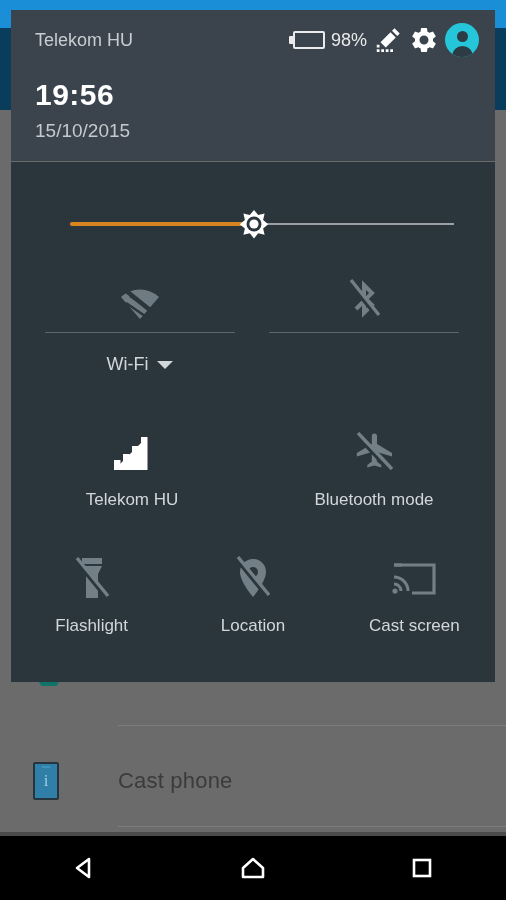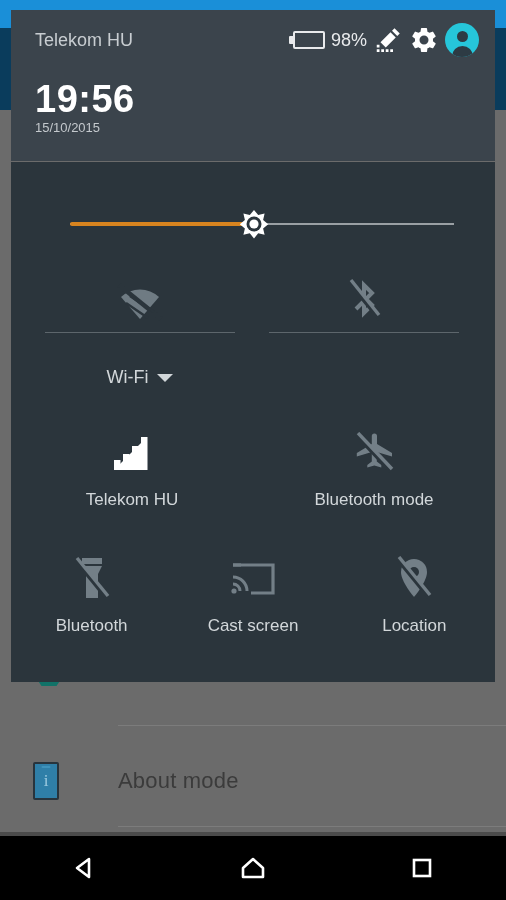--- a/index.html
+++ b/index.html
@@ -114,25 +114,25 @@
     background: #2d3b44; margin-bottom: 15px;
   }
   .avatar .av-body {
     width: 21px; height: 11px; border-radius: 11px 11px 0 0;
     background: #2d3b44;
   }
   .avatar-wrap { position: relative; display: flex; align-items: center; justify-content: center; }
 
   .clock {
     position: absolute; left: 24px; top: 68px;
-    font-size: 38px; font-weight: bold; color: #ffffff; letter-spacing: .5px; text-align: center;
+    font-size: 30px; font-weight: bold; color: #ffffff; letter-spacing: .5px; text-align: center;
   }
   .date {
     position: absolute; left: 24px; top: 110px;
-    font-size: 13px; color: #c4c9cd;
+    font-size: 19px; color: #c4c9cd;
   }
 
   .shade-panel {
     position: absolute; left: 11px; top: 162px;
     width: 484px; height: 520px;
     background: #2b353c;
   }
 
   
   .brightness {
@@ -155,21 +155,21 @@
   .pair-row { position: absolute; left: 0; top: 108px; width: 484px; height: 120px; }
   .pair-cell {
     position: absolute; top: 0; width: 190px; height: 120px;
     display: flex; flex-direction: column; align-items: center;
   }
   .pair-cell.left { left: 34px; }
   .pair-cell.right { left: 258px; }
   .pair-icon { height: 62px; display:flex; align-items:center; justify-content:center; }
   .pair-line { width: 190px; height: 1px; background: #5d666c; }
   .pair-label {
-    margin-top: 34px; display: flex; align-items: center; gap: 9px;
+    margin-top: 21px; display: flex; align-items: center; gap: 9px;
     font-size: 18px; color: #d2d7da;
   }
   .chev { width: 0; height: 0; border-left: 8px solid transparent;
           border-right: 8px solid transparent; border-top: 8px solid #d2d7da; }
 
   
   .tile-grid {
     position: absolute; left: 0; top: 248px; width: 484px;
   }
   .tile-row { display: flex; height: 126px; }
@@ -200,21 +200,21 @@
   <div class="bg-statusbar"></div>
   <div class="bg-actionbar"></div>
   <div class="bg-content">
     <div class="bg-divider" style="top:615px"></div>
     <div class="settings-row" style="top:625px">
       <div class="row-icon">
         <div class="phone-icon">
             <span class="glyph">i</span>
           </div>
       </div>
-      <div class="row-label">About mode</div>
+      <div class="row-label">Cast phone</div>
     </div>
     <div class="bg-divider" style="top:716px"></div>
   </div>
   <div class="teal-peek"></div>
 
   <div class="shade-header">
     <div class="hdr-top">
       <div class="carrier">Telekom HU</div>
       <div class="hdr-icons">
 
@@ -329,48 +329,48 @@
 
         <div class="tile">
           <div class="tile-icon">
             <svg width="36" height="46" viewBox="0 0 36 46">
               <rect x="8" y="2" width="20" height="6" fill="#737f87"></rect>
               <path fill="#737f87" d="M8 10 h20 l-4 8 v24 h-12 V18z"></path>
               <path stroke="#2b353c" stroke-width="5" d="M2 4 L33 42"></path>
               <path stroke="#737f87" stroke-width="3.4" d="M3 2 L34 40"></path>
             </svg>
           </div>
-          <div class="tile-label">Bluetooth</div>
+          <div class="tile-label">Flashlight</div>
+        </div>
+
+        <div class="tile">
+          <div class="tile-icon">
+            <svg width="38" height="46" viewBox="0 0 38 46">
+              <path fill="#737f87" d="M19 3 a13 13 0 0 0-13 13 c0 9.8 13 25 13 25 s13-15.2 13-25 a13 13 0 0 0-13-13z"></path>
+              <circle cx="19" cy="16" r="5" fill="#2b353c"></circle>
+              <path stroke="#2b353c" stroke-width="5" d="M3 3 L34 41"></path>
+              <path stroke="#737f87" stroke-width="3.4" d="M4 1 L35 39"></path>
+            </svg>
+          </div>
+          <div class="tile-label">Location</div>
         </div>
 
         <div class="tile">
           <div class="tile-icon">
             <svg width="48" height="40" viewBox="0 0 48 40">
               <path fill="none" stroke="#737f87" stroke-width="3.2" d="M4 6 h40 v28 h-22"></path>
               <path fill="none" stroke="#737f87" stroke-width="3.2" d="M4 6 h8"></path>
               <path fill="none" stroke="#737f87" stroke-width="3" d="M4 18 a14 14 0 0 1 14 14"></path>
               <path fill="none" stroke="#737f87" stroke-width="3" d="M4 25 a7 7 0 0 1 7 7"></path>
               <circle cx="5" cy="32" r="2.6" fill="#737f87"></circle>
             </svg>
           </div>
           <div class="tile-label">Cast screen</div>
         </div>
 
-        <div class="tile">
-          <div class="tile-icon">
-            <svg width="38" height="46" viewBox="0 0 38 46">
-              <path fill="#737f87" d="M19 3 a13 13 0 0 0-13 13 c0 9.8 13 25 13 25 s13-15.2 13-25 a13 13 0 0 0-13-13z"></path>
-              <circle cx="19" cy="16" r="5" fill="#2b353c"></circle>
-              <path stroke="#2b353c" stroke-width="5" d="M3 3 L34 41"></path>
-              <path stroke="#737f87" stroke-width="3.4" d="M4 1 L35 39"></path>
-            </svg>
-          </div>
-          <div class="tile-label">Location</div>
-        </div>
-
       </div>
     </div>
   </div>
 
   <div class="nav-sep"></div>
   <div class="navbar">
     <div class="nav-btn">
       <svg width="30" height="30" viewBox="0 0 30 30">
         <path fill="none" stroke="#ffffff" stroke-width="2.6" stroke-linejoin="round" d="M20 6 L8 15 L20 24 z"></path>
       </svg>

